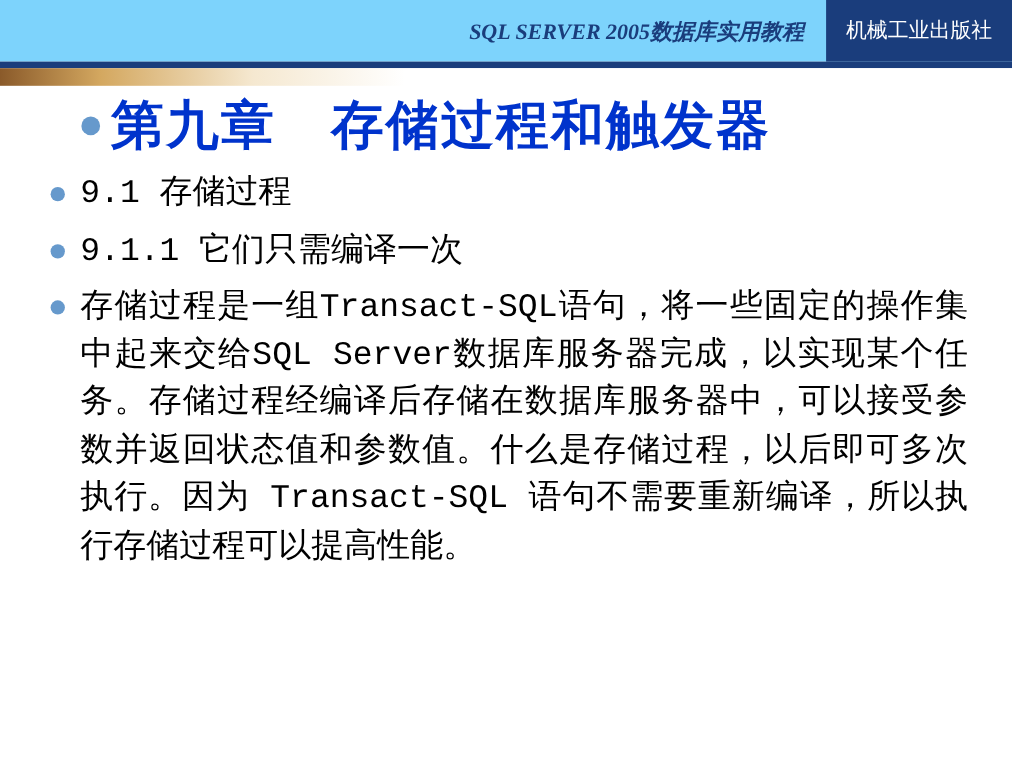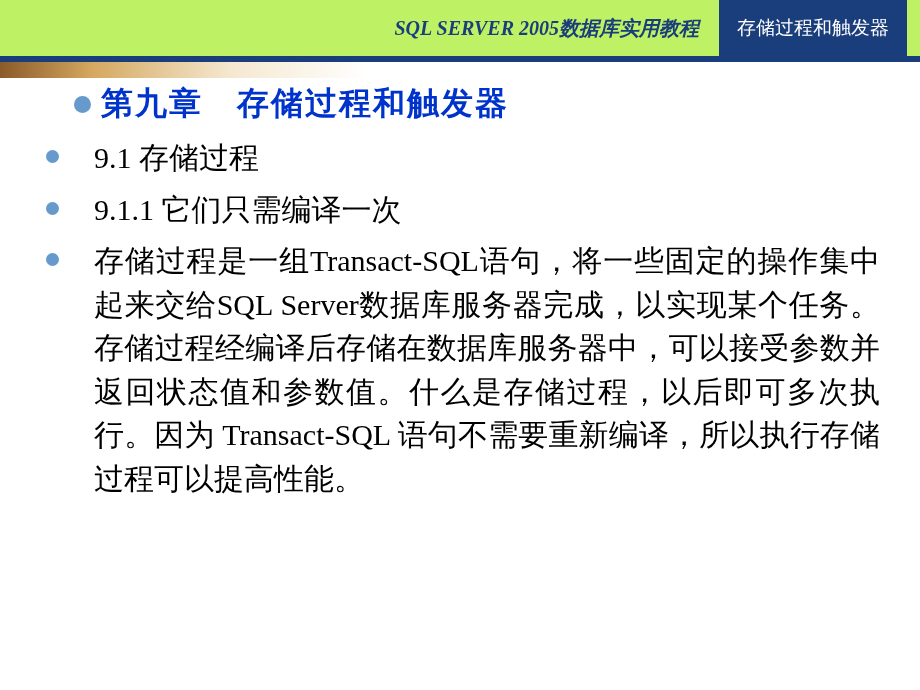--- a/index.html
+++ b/index.html
@@ -10,25 +10,25 @@
     body {
       width: 920px;
       height: 690px;
       background: #ffffff;
       font-family: "Microsoft YaHei", "SimSun", Arial, sans-serif;
       overflow: hidden;
     }
     .header {
       width: 100%;
       height: 56px;
-      background: #bef264;
+      background: #7dd3fc;
       display: flex;
       align-items: center;
       justify-content: flex-end;
-      padding-right: 13px;
+      padding-right: 0;
     }
     .header-title {
       color: #1a3d7c;
       font-weight: bold;
       font-size: 20px;
       font-style: italic;
       font-family: "Times New Roman", "SimSun", serif;
       margin-right: 20px;
     }
     .header-publisher-box {
@@ -63,21 +63,21 @@
     .chapter-bullet {
       width: 17px;
       height: 17px;
       border-radius: 50%;
       background: #6699cc;
       margin-right: 10px;
       flex-shrink: 0;
     }
     .chapter-title {
       color: #0033cc;
-      font-size: 32px;
+      font-size: 48px;
       font-weight: bold;
       font-family: "SimHei", "Microsoft YaHei", sans-serif;
       letter-spacing: 2px;
     }
     .body-row {
       display: flex;
       align-items: flex-start;
       margin-bottom: 8px;
       margin-left: -14px;
     }
@@ -86,32 +86,31 @@
       height: 13px;
       border-radius: 50%;
       background: #6699cc;
       margin-right: 14px;
       margin-top: 14px;
       flex-shrink: 0;
     }
     .body-text {
       color: #000000;
       font-size: 30px;
-      font-family: Liberation Serif, serif;
+      font-family: Liberation Mono, monospace;
       line-height: 1.45;
       text-align: justify;
-      margin-left: 21px;
     }
   </style>
 </head>
 <body>
 
 <div class="header">
   <div class="header-title">SQL SERVER 2005数据库实用教程</div>
-  <div class="header-publisher-box">存储过程和触发器</div>
+  <div class="header-publisher-box">机械工业出版社</div>
 </div>
 <div class="header-bar"></div>
 <div class="gradient-strip"></div>
 
 <div class="content">
   <div class="chapter-title-row">
     <div class="chapter-bullet"></div>
     <div class="chapter-title">第九章　存储过程和触发器</div>
   </div>
 

